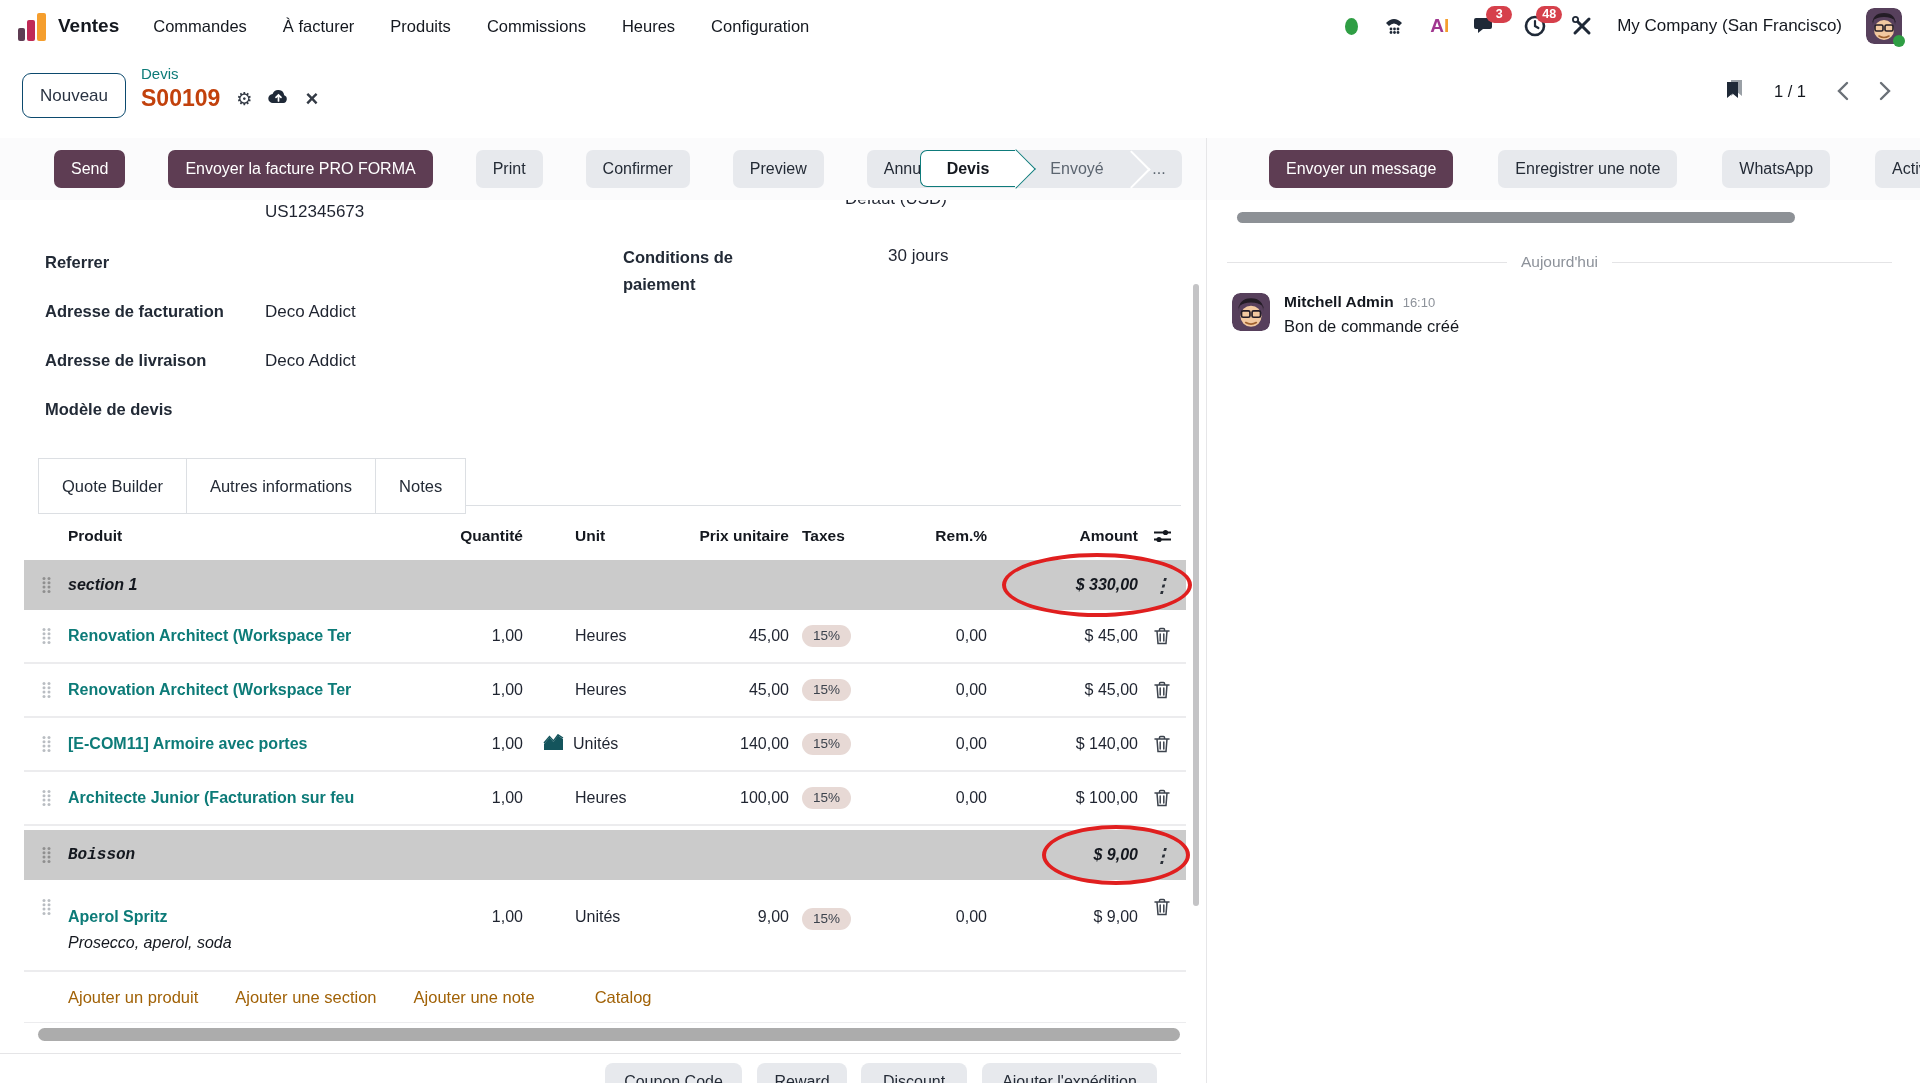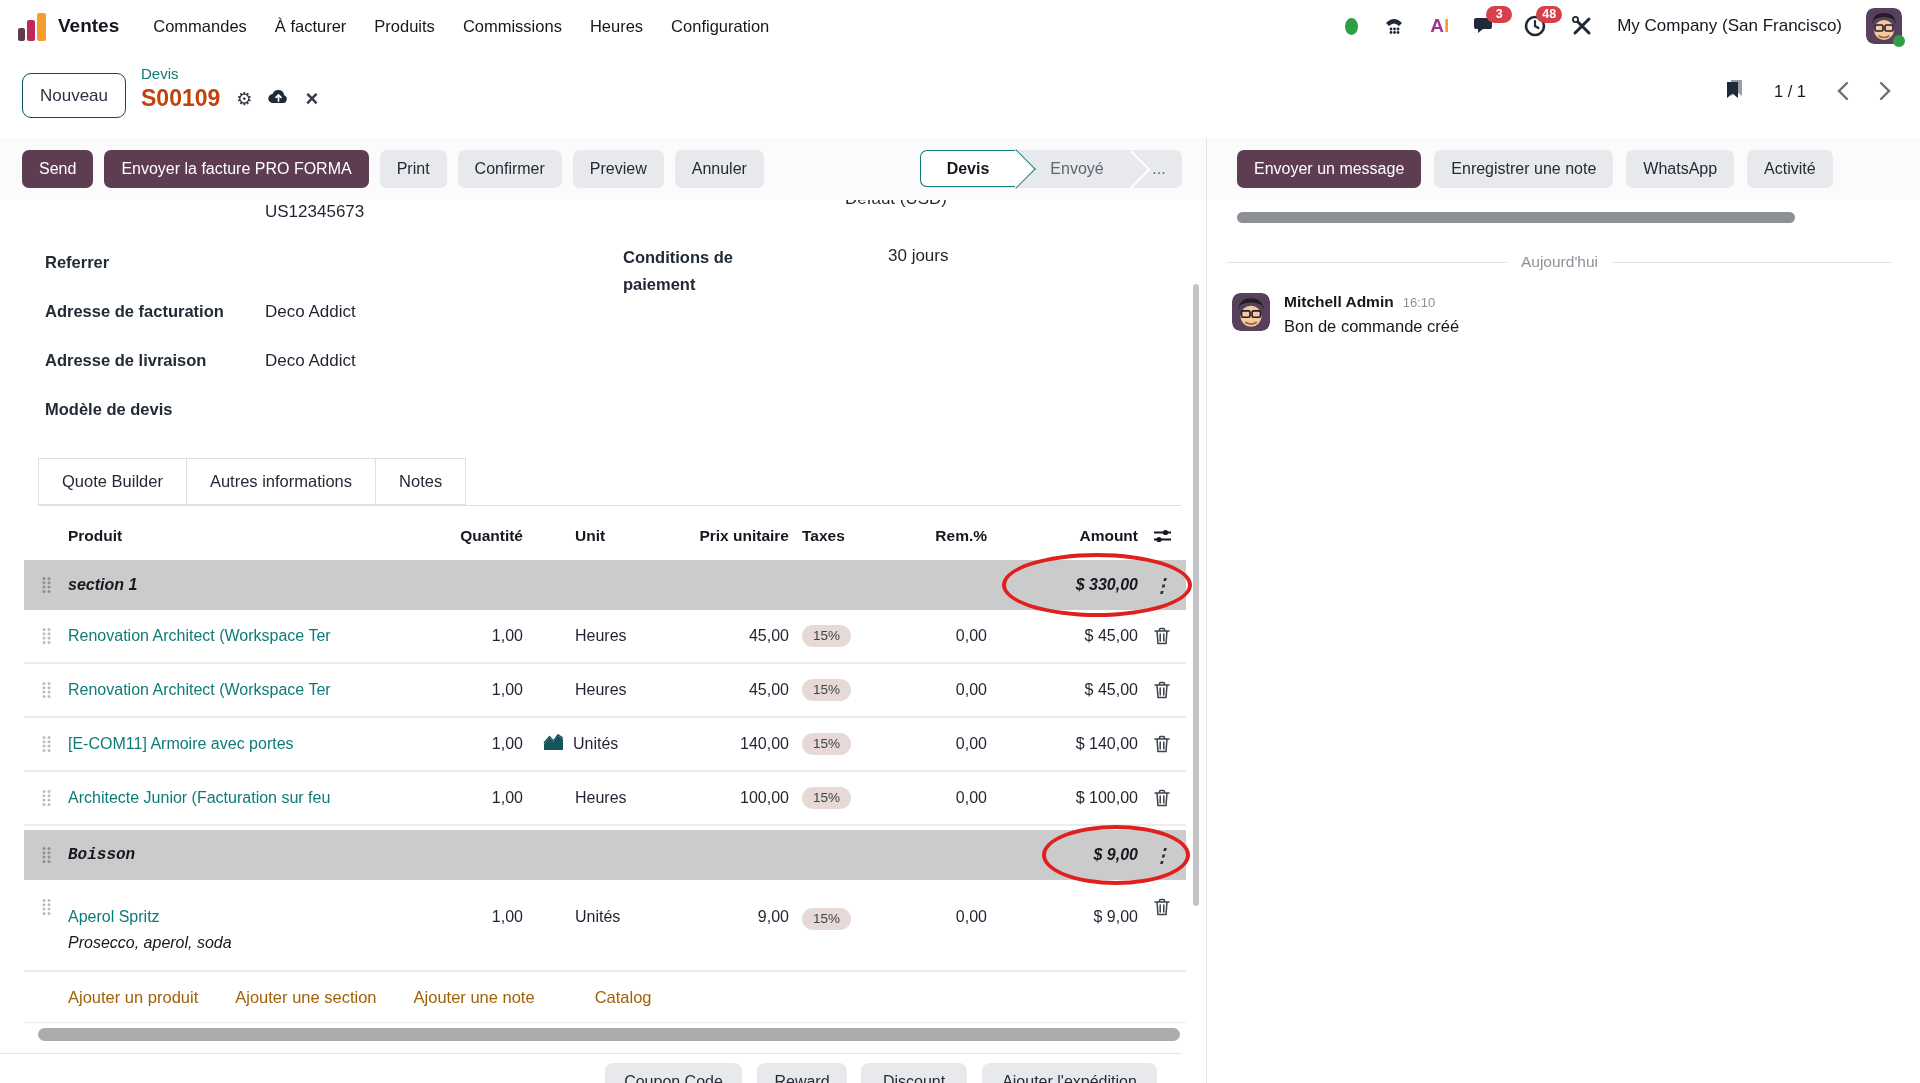--- a/index.html
+++ b/index.html
@@ -7,21 +7,21 @@
          font-family:"Liberation Sans",sans-serif;color:#1f2430;}
 
   
   .topbar{position:absolute;top:0;left:0;right:0;height:52px;display:flex;align-items:center;padding:0 18px;box-sizing:border-box;background:#fff;}
   .logo{display:flex;align-items:flex-end;gap:2px;height:30px;margin-right:12px;}
   .logo i{display:block;border-radius:2px;}
   .logo .b1{width:7px;height:13px;background:#5e3d53;}
   .logo .b2{width:8px;height:21px;background:#c02956;}
   .logo .b3{width:9px;height:28px;background:#f59e2d;}
   .brand{font-size:19px;font-weight:700;color:#14181f;margin-right:34px;}
-  .menu{display:flex;gap:28px;font-size:16.5px;color:#14181f;}
+  .menu{display:flex;gap:36px;font-size:16.5px;color:#14181f;}
   .menu span{cursor:default;}
   .top-right{margin-left:auto;display:flex;align-items:center;gap:24px;}
   .presence{width:13px;height:17px;border-radius:50%;background:#2f9e44;}
   .tb-icon{position:relative;display:flex;align-items:center;justify-content:center;color:#1f2937;}
   .badge{position:absolute;top:-8px;left:13px;min-width:14px;background:#d6404b;color:#fff;border-radius:11px;
          font-size:12.5px;font-weight:700;padding:2px 6px;text-align:center;line-height:1;}
   .ai-a{color:#a0368f;font-weight:800;font-size:19px;}
   .ai-i{color:#f59e2d;font-weight:800;font-size:19px;}
   .company{font-size:17px;color:#14181f;}
   .avatar{position:relative;width:36px;height:36px;border-radius:8px;overflow:visible;}
@@ -37,21 +37,21 @@
   .crumb-line{display:flex;align-items:center;gap:16px;margin-top:3px;}
   .crumb-current{font-size:23px;font-weight:700;color:#c2410c;}
   .mini-icon{font-size:18px;color:#333a45;cursor:pointer;line-height:1;}
   .pager{position:absolute;right:28px;top:26px;display:flex;align-items:center;gap:30px;font-size:16.5px;color:#14181f;}
   .pager .chev{cursor:pointer;display:flex;}
 
   
   .action-bar{position:absolute;top:138px;left:0;right:0;height:62px;background:#fbfbfc;border-bottom:1px solid #e7e7ea;}
   .left-actions{position:absolute;left:22px;top:12px;display:flex;gap:11px;}
   .btn{height:38px;border-radius:7px;font-size:16px;display:inline-flex;align-items:center;padding:1px 17px;
-       border:none;cursor:pointer;font-family:"Liberation Sans",sans-serif;white-space:nowrap;}
+       border:none;cursor:pointer;font-family:"Liberation Sans",sans-serif;white-space:nowrap;margin-left:32px;}
   .btn-dark{background:#5e3d53;color:#fff;}
   .btn-light{background:#e7e9ed;color:#242b36;}
 
   .status{position:absolute;left:920px;top:12px;width:262px;height:38px;background:#e7e9ed;border-radius:7px;}
   .status-active{position:absolute;left:0;top:0;height:35px;width:94px;background:#fff;border:1.5px solid #0e7b7b;border-right:none;
                  border-radius:7px 0 0 7px;display:flex;align-items:center;justify-content:center;font-weight:700;font-size:16px;color:#14181f;z-index:2;}
   .status-arrow{position:absolute;left:82px;top:5px;width:27px;height:27px;transform:rotate(45deg);background:#fff;
                 border-top:1.5px solid #0e7b7b;border-right:1.5px solid #0e7b7b;z-index:1;}
   .status-envoye{position:absolute;left:114px;top:0;height:38px;width:86px;display:flex;align-items:center;justify-content:center;
                  color:#5c6570;font-size:16px;z-index:2;}
@@ -66,38 +66,38 @@
 
   
   .content{position:absolute;top:200px;left:0;width:1206px;height:883px;background:#fff;overflow:hidden;}
   .fld-label{position:absolute;left:45px;font-size:16.5px;font-weight:600;color:#222a36;}
   .fld-label-r{position:absolute;left:623px;width:160px;font-size:16.5px;font-weight:600;color:#222a36;line-height:27px;}
   .fld-value{position:absolute;font-size:17px;color:#1f2430;}
   .clip-val{position:absolute;font-size:17px;color:#1f2430;}
 
   
   .tabs{position:absolute;left:38px;top:258px;display:flex;z-index:2;}
-  .tab{height:47px;box-sizing:border-box;padding:0 23px;display:flex;align-items:center;font-size:16.5px;color:#242b36;
+  .tab{height:56px;box-sizing:border-box;padding:0 23px;display:flex;align-items:center;font-size:16.5px;color:#242b36;
        background:#fff;border:1px solid #dcdfe3;border-left:none;cursor:pointer;}
   .tab:first-child{border-left:1px solid #dcdfe3;}
   .tab.active{border-top:3px solid #4e3a49;border-bottom:none;color:#6d4a62;font-weight:700;height:48px;}
   .tabs-underline{position:absolute;left:38px;top:305px;width:1143px;height:1px;background:#dcdfe3;z-index:1;}
 
   
   .otable{position:absolute;left:24px;top:312px;width:1162px;font-size:16px;}
   .trow{display:grid;grid-template-columns:44px 356px 99px 132px 134px 140px 58px 151px 48px;align-items:center;position:relative;}
   .thead{height:48px;font-weight:700;color:#14181f;font-size:15.5px;}
   .sec-row{height:50px;background:#cbcbcb;font-weight:700;font-style:italic;color:#14181f;}
   .prod-row{height:52px;border-bottom:2px solid #ececee;background:#fff;}
   .prod-row.tall{height:90px;align-items:start;padding-top:0;}
   .cell-r{text-align:right;}
   .cell-unit{padding-left:52px;box-sizing:border-box;}
   .cell-unit.withicon{padding-left:20px;display:flex;align-items:center;gap:9px;}
   .cell-tax{padding-left:13px;}
-  .prod-name{color:#0d7b78;cursor:pointer;white-space:nowrap;overflow:hidden;}
+  .prod-name{color:#0d7b78;cursor:pointer;white-space:nowrap;overflow:hidden;font-weight:bold;}
   .prod-desc{font-style:italic;color:#14181f;margin-top:8px;}
   .tax-pill{display:inline-block;background:#e7d9d5;color:#3c434d;font-size:13.5px;border-radius:11px;padding:4px 11px;line-height:1;}
   .handle{display:flex;justify-content:center;cursor:grab;}
   .kebab{font-size:19px;font-weight:700;color:#2a2f38;text-align:center;cursor:pointer;line-height:1;}
   .trash{display:flex;justify-content:center;cursor:pointer;}
   .tall .tcell{padding-top:28px;}
   .tall .handle{padding-top:18px;}
   .tall .trash{padding-top:18px;}
 
   .anno{position:absolute;top:50%;transform:translateY(-50%);border:4px solid #e01f1f;border-radius:50%;z-index:5;pointer-events:none;}

